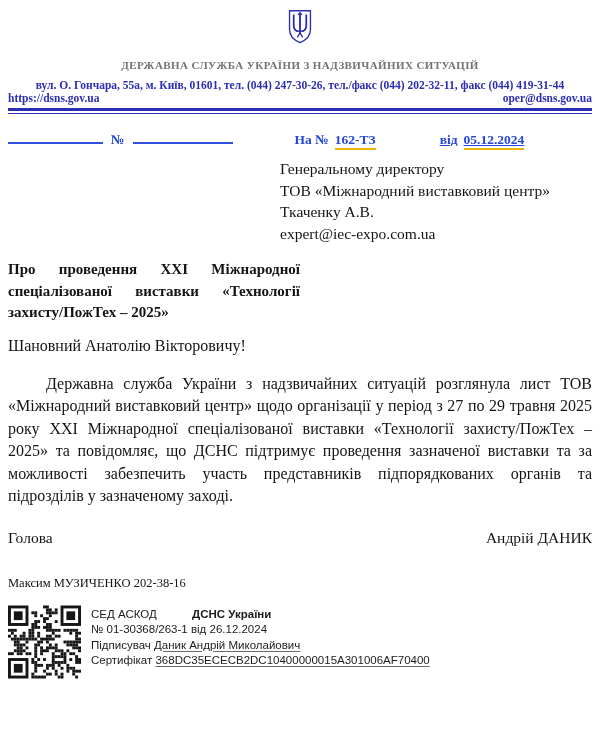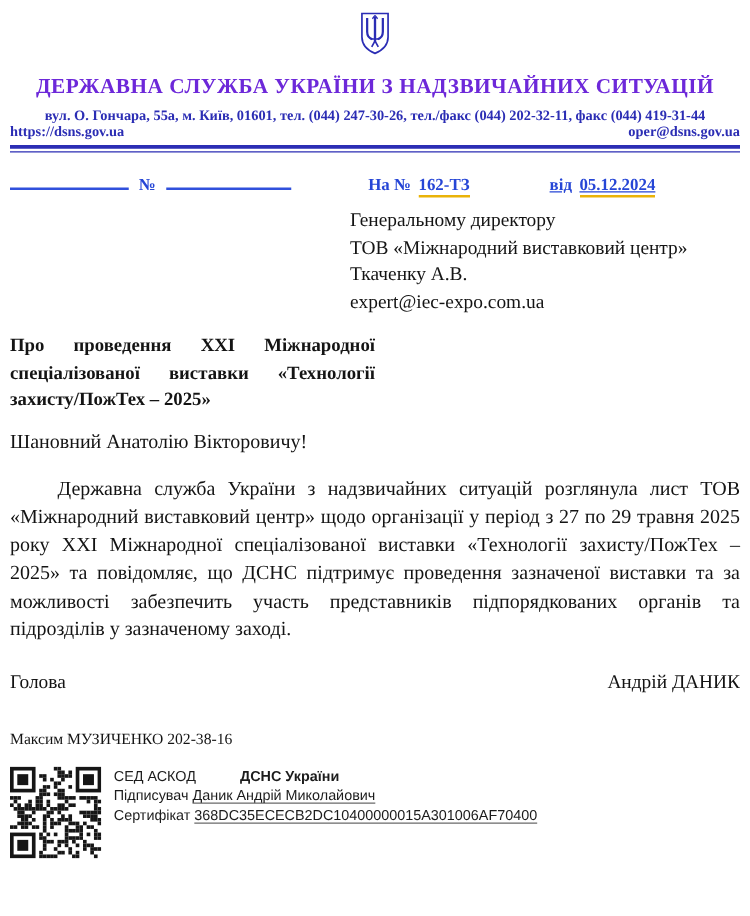--- a/index.html
+++ b/index.html
@@ -22,24 +22,24 @@
 
   
   .emblem-wrap {
     text-align: center;
     height: 50px;
     line-height: 0;
   }
   .org-title {
     margin-top: 7px;
     text-align: center;
-    font-size: 17px;
+    font-size: 11px;
     font-weight: bold;
     letter-spacing: 0.4px;
-    color: #6d28d9;
+    color: #737373;
     white-space: nowrap;
   }
   .contact-line {
     margin-top: 8px;
     text-align: center;
     font-size: 11.5px;
     font-weight: bold;
     color: #2b2db4;
     white-space: nowrap;
   }
@@ -437,20 +437,21 @@
         <rect x="60" y="6" width="9" height="9" fill="#161616"></rect>
         <rect x="0" y="54" width="21" height="21" fill="#161616"></rect>
         <rect x="3" y="57" width="15" height="15" fill="#ffffff"></rect>
         <rect x="6" y="60" width="9" height="9" fill="#161616"></rect>
       </svg>
     <div class="stamp-text">
       <div>
         <span>СЕД АСКОД</span>
         <span class="b">ДСНС України</span>
       </div>
+      <div>№ 01-30368/263-1 від 26.12.2024</div>
       <div>
         <span>Підписувач</span>
         <span class="u">Даник Андрій Миколайович</span>
       </div>
       <div>
         <span>Сертифікат</span>
         <span class="u">368DC35ECECB2DC10400000015A301006AF70400</span>
       </div>
 
     </div>

